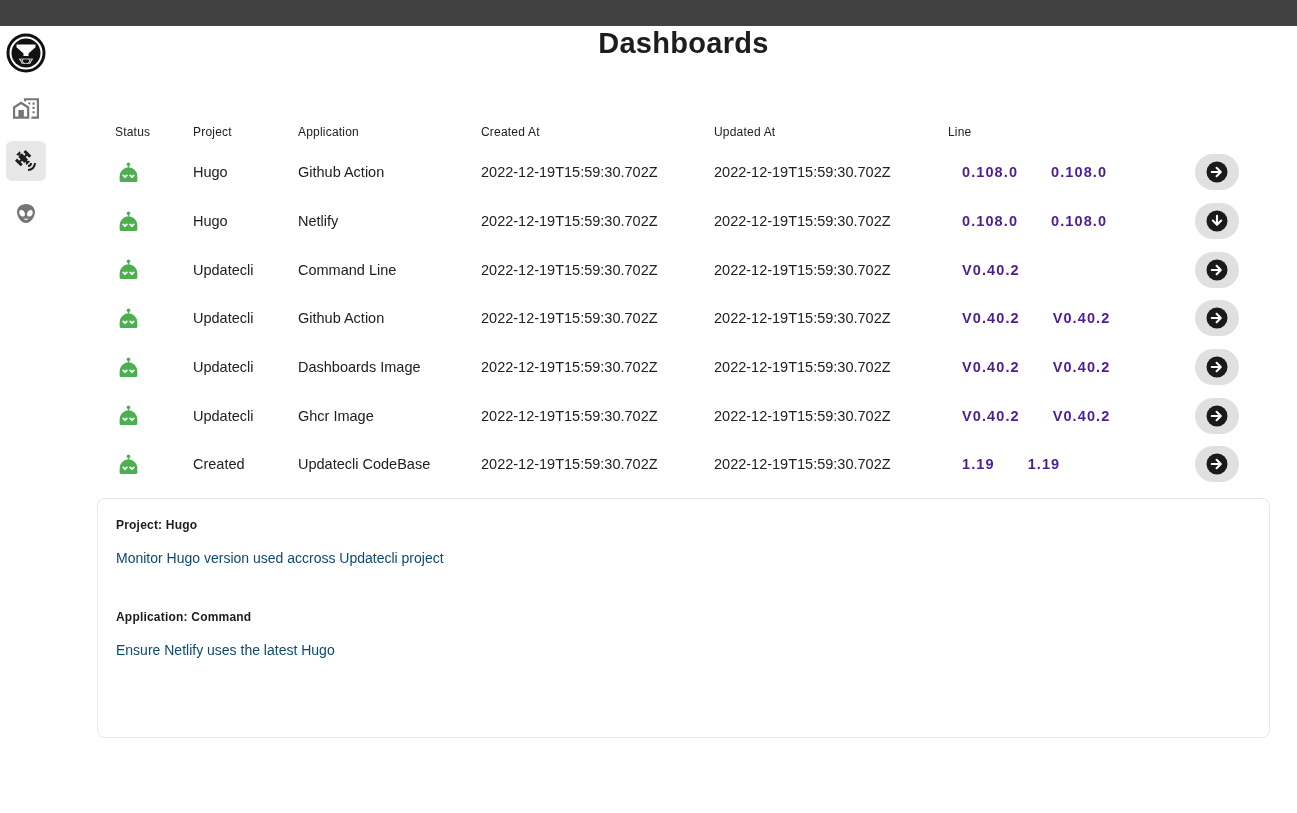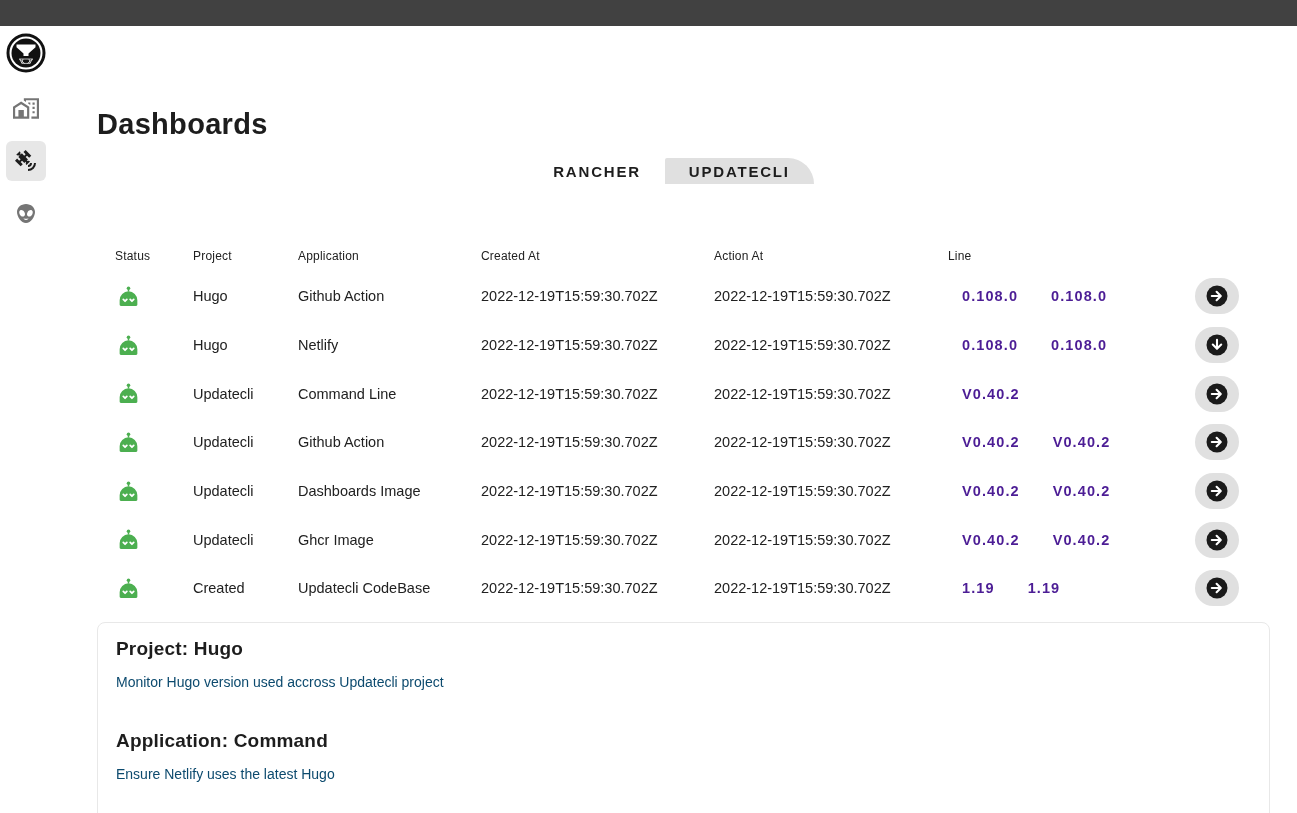--- a/index.html
+++ b/index.html
@@ -13,41 +13,41 @@
   .topbar{position:absolute; top:0; left:0; width:1297px; height:26px; background:var(--topbar);}
   
   .sidebar{position:absolute; top:26px; left:0; width:52px; display:flex; flex-direction:column; align-items:center;}
   .logo{margin-top:7px; width:40px; height:40px; cursor:pointer;}
   .nav-item{margin-top:0; width:40px; height:40px; display:flex; align-items:center; justify-content:center; border-radius:6px; cursor:pointer;}
   .nav-item.first{margin-top:16px;}
   .nav-item.selected{background:#e7e7e7;}
   .nav-item svg{display:block;}
   
   .main{position:absolute; top:26px; left:97px; width:1173px;}
-  .page-title{margin-top:81px; font-size:29px; font-weight:bold; letter-spacing:.3px; line-height:34px; color:#1d1d1d;}
+  .page-title{text-align:center; font-size:29px; font-weight:bold; letter-spacing:.3px; line-height:34px; color:#1d1d1d;}
   .tabs{margin-top:17px; display:flex; justify-content:center; gap:24px; height:26px;}
   .tab{display:flex; align-items:center; font-size:15px; font-weight:bold; letter-spacing:1.8px; color:#1d1d1d; cursor:pointer;}
   .tab.active{background:var(--tab-active-bg); border-radius:2px 26px 0 0; padding:0 24px;}
   
   .table{margin-top:60px;}
   .thead,.trow{display:grid; grid-template-columns:96px 105px 183px 233px 234px 247px 1fr; align-items:center;}
   .thead{height:24px; font-size:12px; font-weight:normal; letter-spacing:.2px;}
   .tbody{margin-top:4px;}
   .trow{height:48.7px; font-size:14.5px;}
   .col-status{padding-left:18px;}
   .status-cell{padding-left:19px; display:flex; align-items:center;}
   .apps-cell{display:flex; align-items:center; gap:33px; padding-left:14px;}
   .chip{font-weight:bold; letter-spacing:1.1px; font-size:14.5px; color:#4c1d95; white-space:pre;}
   .pill{width:44px; height:36px; border:none; border-radius:18px; background:var(--button-bg);
         display:flex; align-items:center; justify-content:center; cursor:pointer;}
   .pill svg{display:block;}
   .pill svg.down{transform:rotate(90deg);}
   
   .card{margin-top:9px; width:1173px; height:240px; background:#fff; border:1px solid #e8e8e8; border-radius:8px; padding:15px 18px;}
-  .card h2{font-size:19px; font-weight:bold; line-height:22px; color:#1d1d1d; letter-spacing:.2px;}
+  .card h2{font-size:12px; font-weight:bold; line-height:22px; color:#1d1d1d; letter-spacing:.2px;}
   .card p{margin-top:14px; font-size:14px; line-height:17px; color:#0c4a6e;}
   .card h2 + p{margin-top:14px;}
   .card .app-heading{margin-top:39px;}
   .robot-icon{width:25px; height:21px;}
 </style>
 </head>
 <body>
 
 <svg width="0" height="0" style="position:absolute">
   <defs>
@@ -89,32 +89,28 @@
   <div class="nav-item" style="margin-top:12px">
     <svg width="24" height="24" viewBox="0 0 24 24">
       <path fill="var(--icon-gray)" fill-rule="evenodd" d="M12,3C16.97,3 21,6.58 21,11C21,15.42 16.97,22 12,22C7.03,22 3,15.42 3,11C3,6.58 7.03,3 12,3M10.31,10.93C9.29,9.29 7.47,8.58 6.25,9.35C5.03,10.13 4.88,12.07 5.9,13.7C6.92,15.33 8.74,16.04 9.96,15.28C11.18,14.5 11.33,12.57 10.31,10.93M13.69,10.93C12.67,12.57 12.82,14.5 14.04,15.28C15.26,16.04 17.08,15.33 18.1,13.7C19.12,12.07 18.97,10.13 17.75,9.35C16.53,8.58 14.71,9.29 13.69,10.93M12,17.75C10,17.75 9.5,17 9.5,17C9.5,17.03 10,19 12,19C14,19 14.5,17 14.5,17C14.5,17 14,17.75 12,17.75Z"></path>
     </svg>
   </div>
 </div>
 
 <div class="main">
   <h1 class="page-title">Dashboards</h1>
 
-  <div class="tabs">
-    <div class="tab">RANCHER</div>
-    <div class="tab active">UPDATECLI</div>
-  </div>
 
   <div class="table">
     <div class="thead">
       <div class="col-status">Status</div>
       <div>Project</div>
       <div>Application</div>
       <div>Created At</div>
-      <div>Action At</div>
+      <div>Updated At</div>
       <div>Line</div>
       <div></div>
     </div>
 
     <div class="tbody">
 
       <div class="trow">
         <div class="status-cell">
             <svg class="robot-icon" style="color:var(--accent-green)">
               <use href="#robot"></use>

